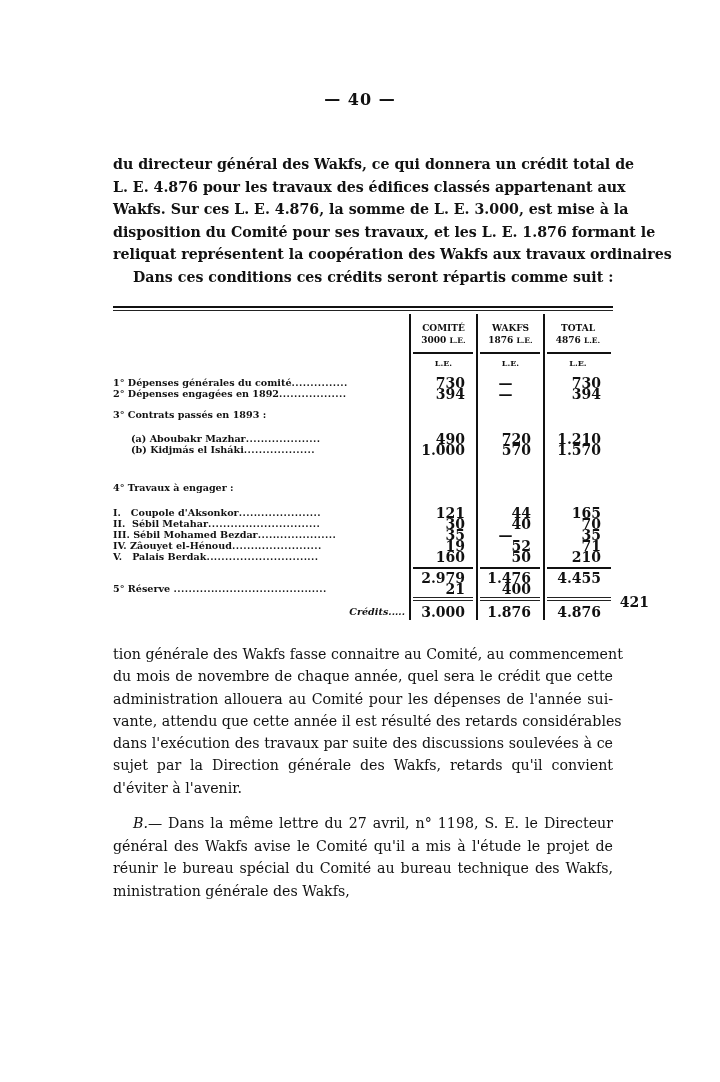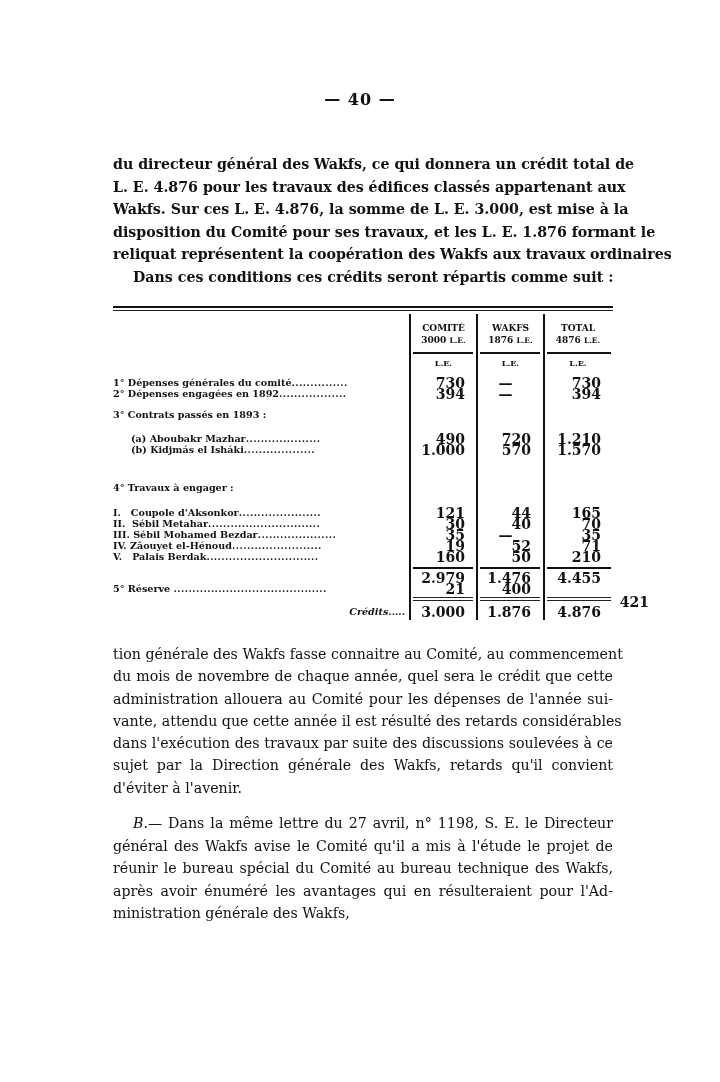--- a/index.html
+++ b/index.html
@@ -154,15 +154,14 @@
   <span class="ln">vante, attendu que cette année il est résulté des retards considérables</span>
   <span class="ln">dans l'exécution des travaux par suite des discussions soulevées à ce</span>
   <span class="ln">sujet par la Direction générale des Wakfs, retards qu'il convient</span>
   <span class="ln last">d'éviter à l'avenir.</span>
 </div>
 
 <div class="para p3">
   <span class="ln indent"><i>B.</i><span>— Dans la même lettre du 27 avril, n° 1198, S. E. le Directeur</span></span>
   <span class="ln">général des Wakfs avise le Comité qu'il a mis à l'étude le projet de</span>
   <span class="ln">réunir le bureau spécial du Comité au bureau technique des Wakfs,</span>
-  <span class="ln">après avoir énuméré les avantages qui en résulteraient pour l'Ad-</span>
   <span class="ln last">ministration générale des Wakfs,</span>
 </div>
 
 </body></html>

